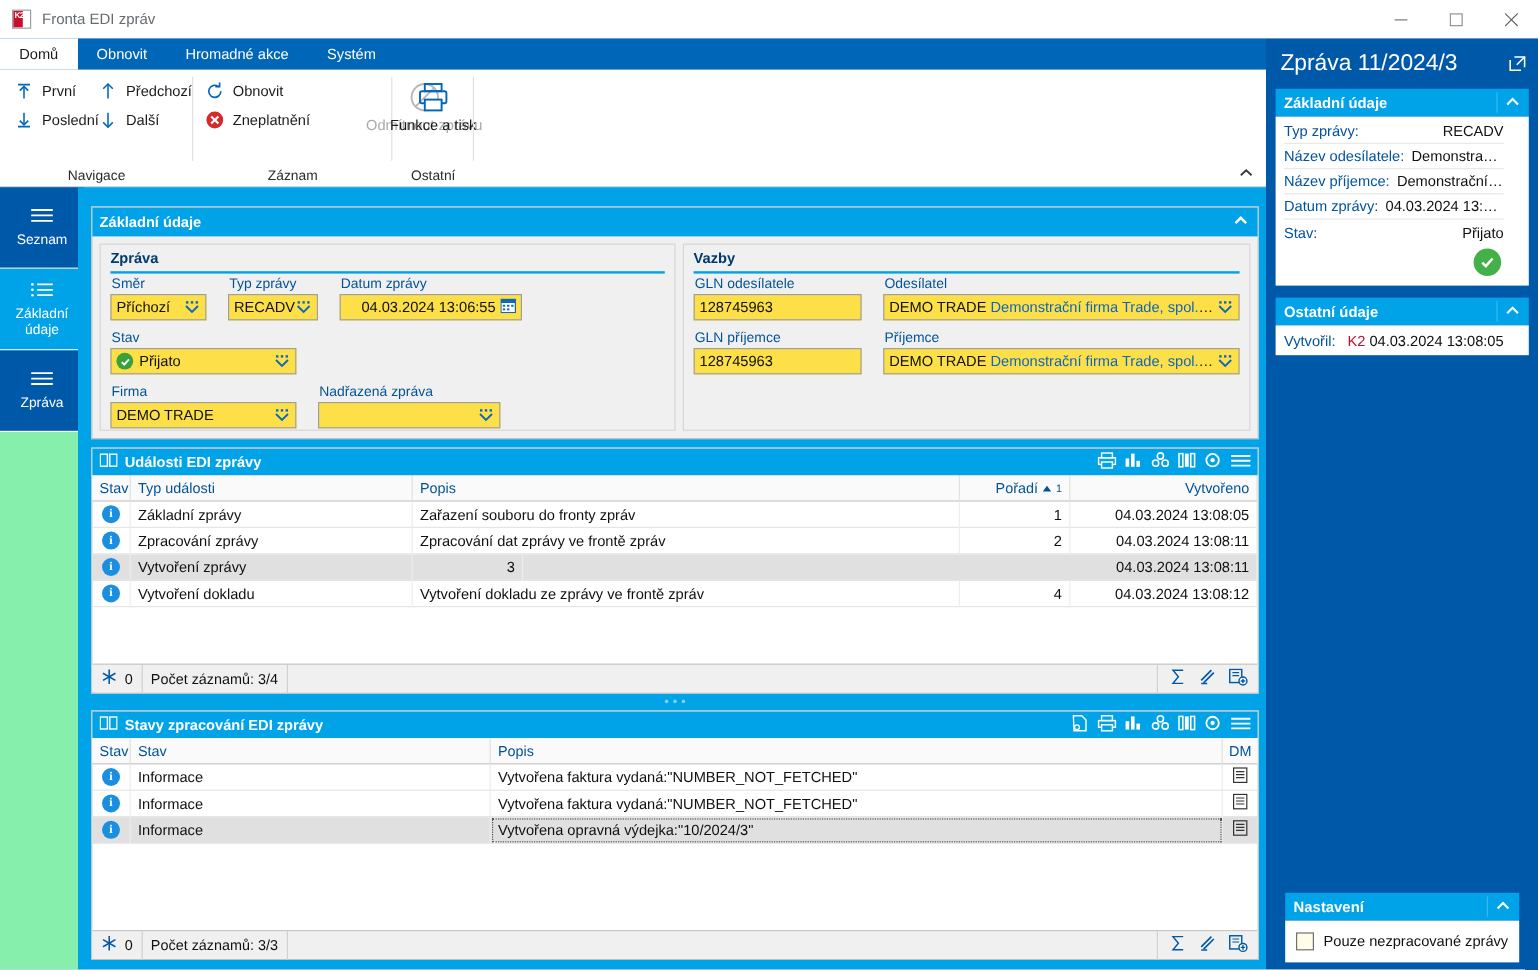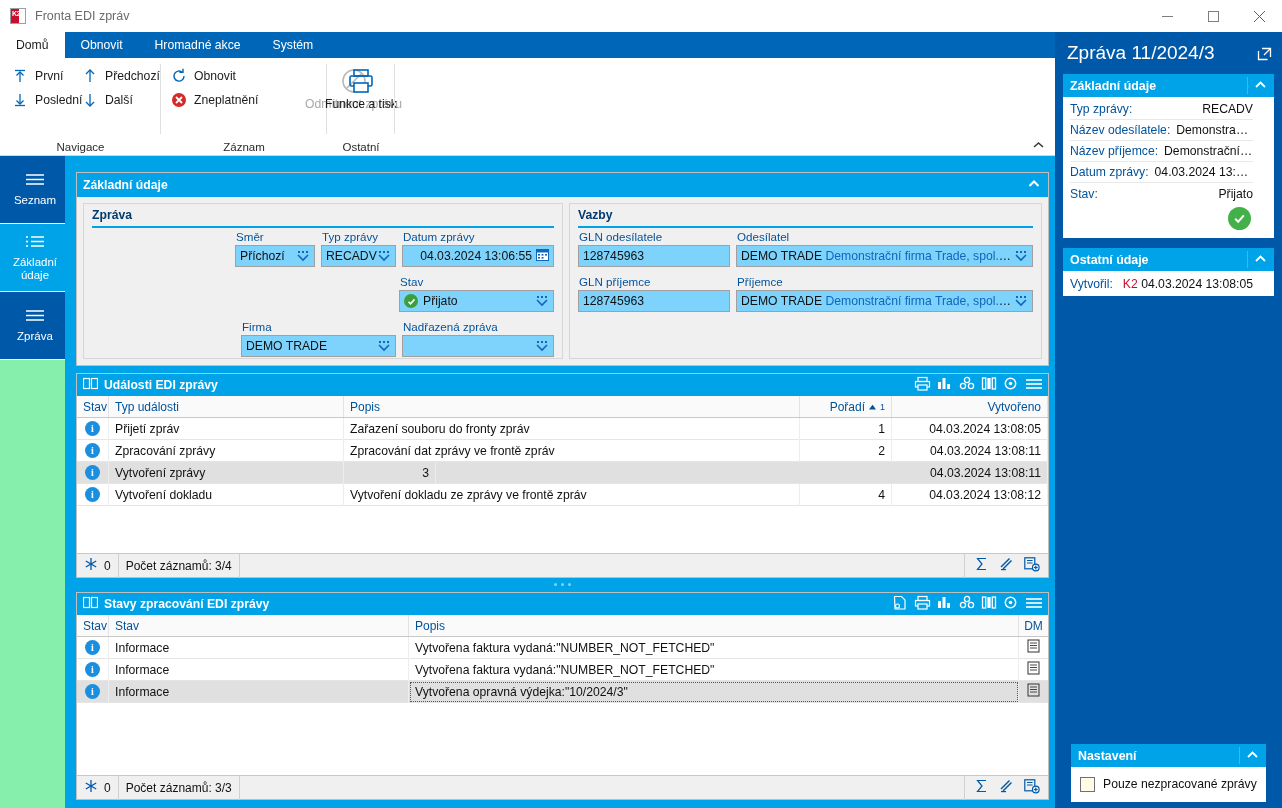--- a/index.html
+++ b/index.html
@@ -112,25 +112,25 @@
   }
   .zu .body { position:absolute; left:0; top:24px; width:971px; height:168px; padding:6px; display:flex; gap:6px; }
   .fieldset {
     background:#f0f0f0; border:1px solid #d6d6d6; position:relative; padding:26px 8px 6px 8px;
   }
   .fs-title {
     position:absolute; left:8px; top:4px; font-weight:bold; color:#003a70; font-size:12.2px;
   }
   .fs-rule { position:absolute; left:8px; top:22px; right:8px; height:2px; background:#00a2e8; }
 
-  .frow { display:flex; gap:6px; margin-bottom:8px; align-items:flex-end;justify-content:flex-end; }
+  .frow { display:flex; gap:18px; margin-bottom:8px; align-items:flex-end; }
   .fld { display:flex; flex-direction:column; }
   .fld label { color:#00529b; font-size:11.6px; margin-bottom:2px; padding-left:1px; }
   .ctrl {
-    height:22px; background:#7dd3fc; border:1px solid #a0a0a0;
+    height:22px; background:#fde047; border:1px solid #a0a0a0;
     display:flex; align-items:center; padding:0 4px; font-size:12.2px; color:#111; position:relative;
   }
   .ctrl .val { overflow:hidden; white-space:nowrap; text-overflow:ellipsis; flex:1; }
   .ctrl .val.right { text-align:right; }
   .ctrl .lookup { margin-left:auto; flex:0 0 auto; width:14px; height:12px; }
   .ctrl .cal { margin-left:4px; flex:0 0 auto; }
   .dot-green { width:14px; height:14px; border-radius:50%; background:#3aa03a; margin-right:5px;
                display:flex; align-items:center; justify-content:center; flex:0 0 auto; }
   .gray2 { color:#1166bb; }
 
@@ -605,21 +605,21 @@
         <span style="font-size:9px;">1</span>
       </div>
       <div class="c" style="flex:1; justify-content:flex-end;">Vytvořeno</div>
     </div>
 
     <div class="rows">
       <div class="row">
         <div class="c" style="width:32px; justify-content:center;">
             <span class="info-ic">i</span>
           </div>
-        <div class="c" style="width:235px;">Přijetí zpráv</div>
+        <div class="c" style="width:235px;">Základní zprávy</div>
         <div class="c" style="width:456px;">Zařazení souboru do fronty zpráv</div>
         <div class="c num" style="width:92px;">1</div>
         <div class="c num" style="flex:1;">04.03.2024 13:08:05</div>
       </div>
       <div class="row">
         <div class="c" style="width:32px; justify-content:center;">
             <span class="info-ic">i</span>
           </div>
         <div class="c" style="width:235px;">Zpracování zprávy</div>
         <div class="c" style="width:456px;">Zpracování dat zprávy ve frontě zpráv</div>

